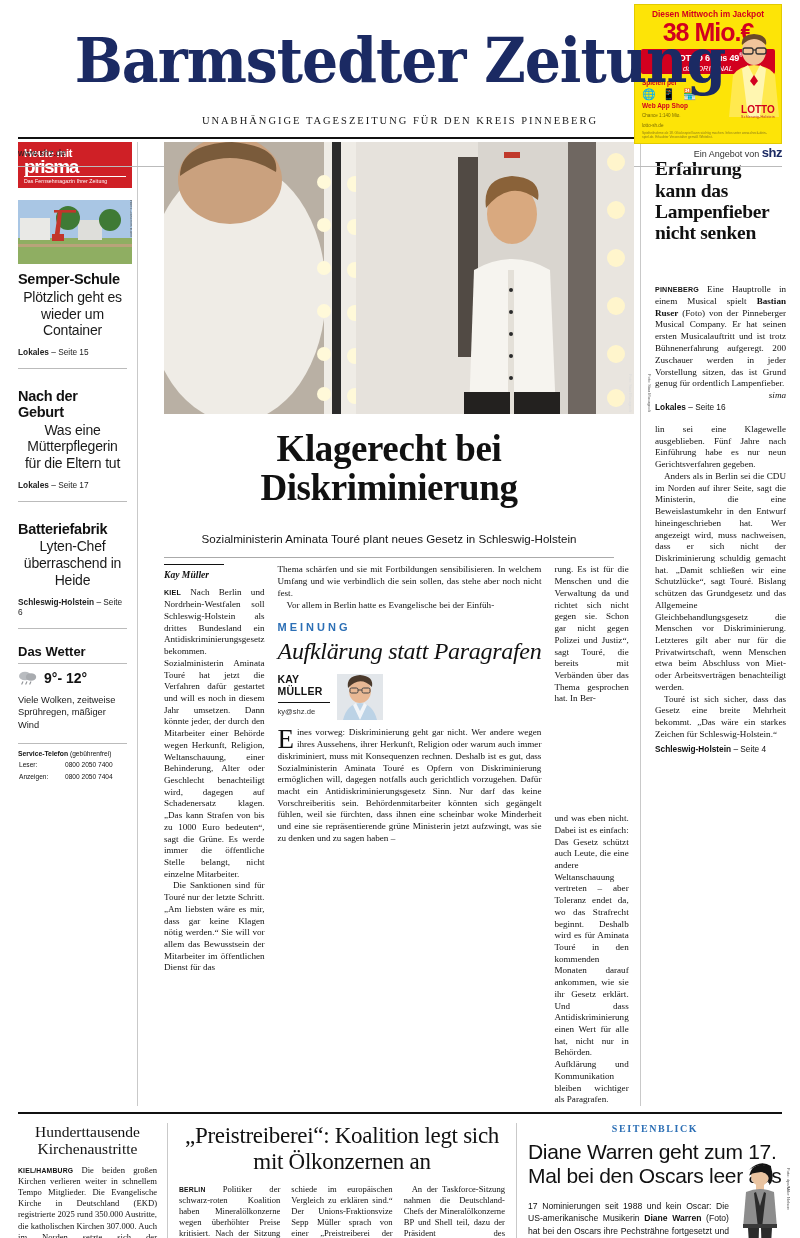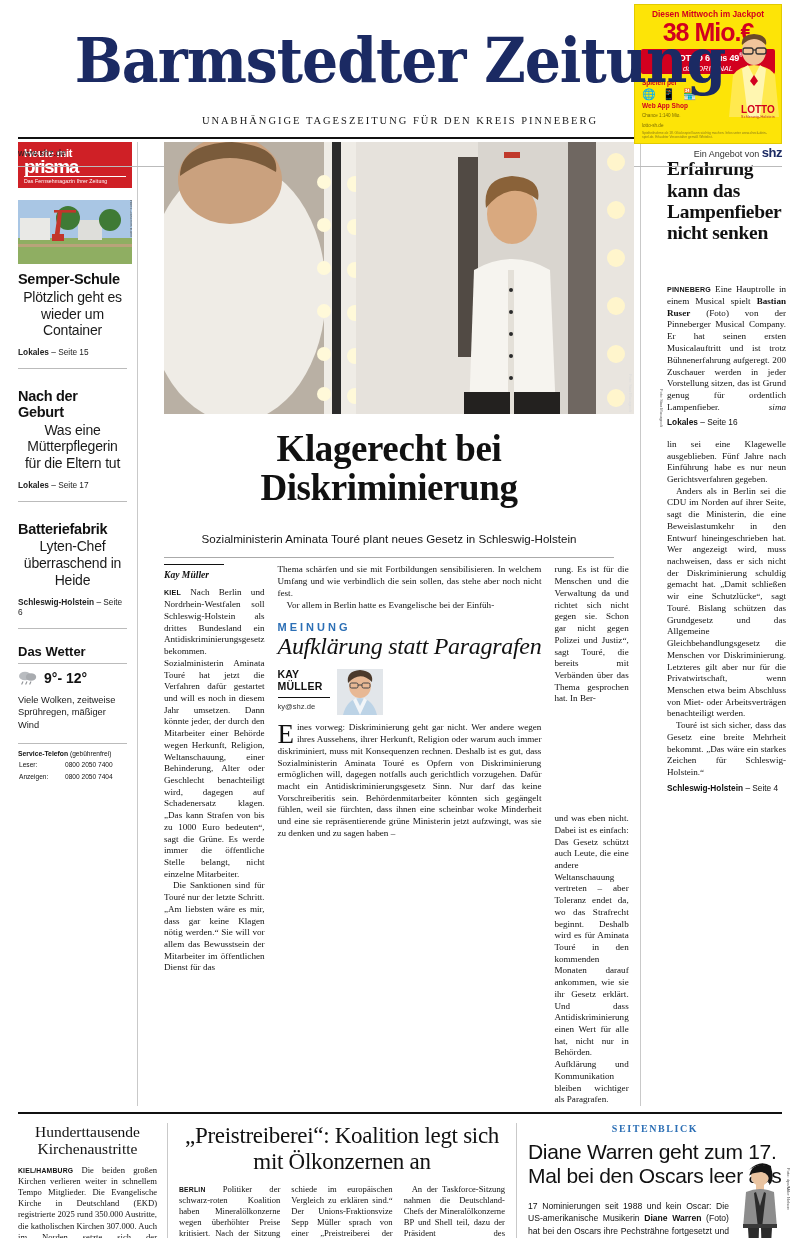--- a/index.html
+++ b/index.html
@@ -62,21 +62,21 @@
   .lotto .l-url { color:#7a6a00; font-size:4.6px; margin:5px 0 0 7px; }
   .lotto .l-legal { color:#8a7a1a; font-size:3.3px; margin:3px 5px 0 7px; line-height:1.35; }
   .lotto .l-logo { position:absolute; right:6px; bottom:24px; color:#d2001f; font-weight:bold; font-size:10px; }
   .lotto .l-logo small { display:block; font-size:3.6px; font-weight:normal; color:#b23; letter-spacing:.2px;}
   .lotto .l-man { position:absolute; right:2px; top:26px; width:58px; height:86px; }
 
   
   .grid { display:flex; gap:16px; margin-top:2px; }
   .col-left { width:120px; flex:none; padding-right:10px; border-right:0.7px solid #c9c9c9; }
   .col-mid  { width:470px; flex:none; padding:0 10px; }
-  .col-right{ width:146px; flex:none; padding-left:26px; border-left:0.7px solid #c9c9c9; }
+  .col-right{ width:146px; flex:none; padding-left:14px; border-left:0.7px solid #c9c9c9; }
 
   
   .prisma { background:#cf2026; color:#fff; padding:5px 6px 4px; width:114px; }
   .prisma .p1 { font-size:11px; font-weight:bold; letter-spacing:-.2px; }
   .prisma .p2 { font-size:19px; font-weight:bold; line-height:.92; letter-spacing:-1.4px; margin-top:-1px;}
   .prisma .p3 { font-size:5.2px; border-top:0.6px solid #fff; margin-top:1px; padding-top:1px; letter-spacing:.1px;}
 
   .teaser { padding:12px 0 0 0; }
   .teaser + .teaser { border-top:0.7px solid #bbb; margin-top:11px; }
   .tz-img { width:114px; height:64px; position:relative; overflow:hidden; background:#9ab5d6; }
@@ -116,21 +116,21 @@
   .body { font-family:"Liberation Serif", serif; font-size:9.1px; line-height:1.29;
           text-align:justify; hyphens:auto; color:#111; }
   .body p { margin:0; text-indent:9px; }
   .body p.first { text-indent:0; }
   .body .dateline { font-family:"Liberation Sans", sans-serif; font-weight:bold;
                     font-size:7.1px; letter-spacing:.2px; }
 
   
   .meinung-kicker { color:#2c6fb5; font-size:11px; font-weight:bold; letter-spacing:3px; margin-top:10px;}
   .meinung-head { font-family:"Liberation Serif", serif; font-style:italic; font-size:24px;
-                  letter-spacing:-.3px; white-space:nowrap;}
+                  margin-top:5px; letter-spacing:-.3px; white-space:nowrap;}
   .mcols { display:flex; gap:13px; margin-top:8px; }
   .mcols > div { flex:1; }
   .author { display:flex; gap:7px; align-items:flex-start; }
   .author-name { font-size:10.5px; font-weight:bold; line-height:1.08; letter-spacing:.2px;
                  border-bottom:1.1px solid #111; padding-bottom:5px; width:52px;}
   .author-mail { font-size:7.6px; color:#333; margin-top:4px; }
   .author-photo { width:46px; height:46px; overflow:hidden; position:relative; background:#cfd8e0; }
   .dropcap::first-letter {
     font-family:"Liberation Serif", serif; float:left; font-size:27px; line-height:.82;
     padding:1px 3px 0 0; font-weight:normal;

